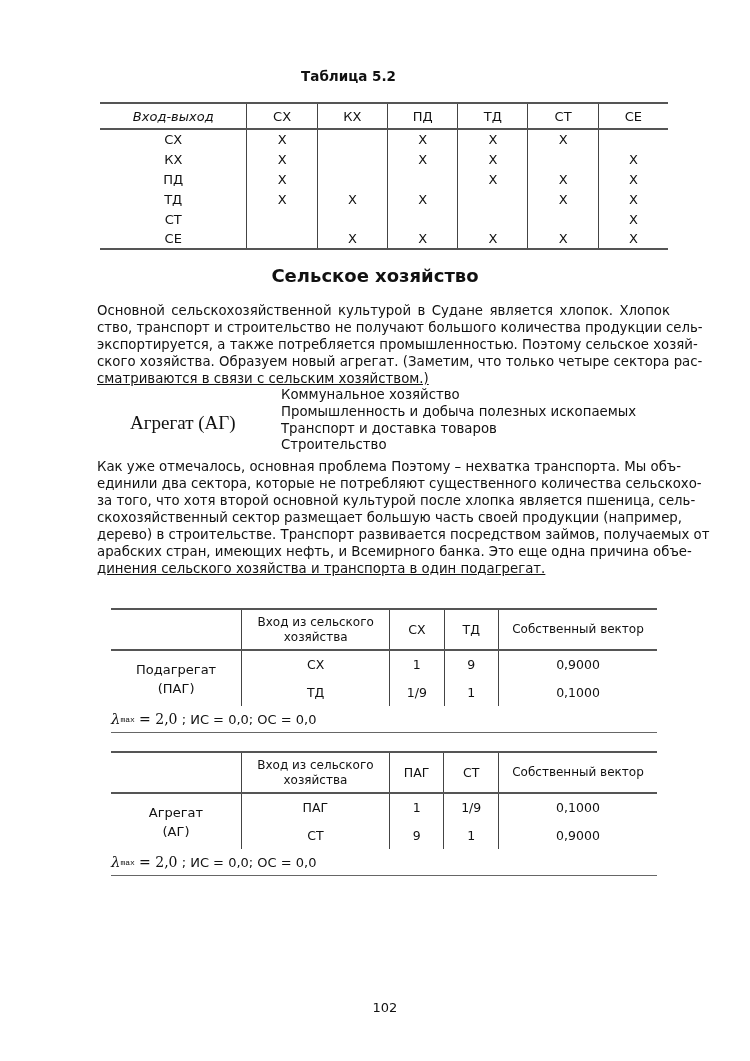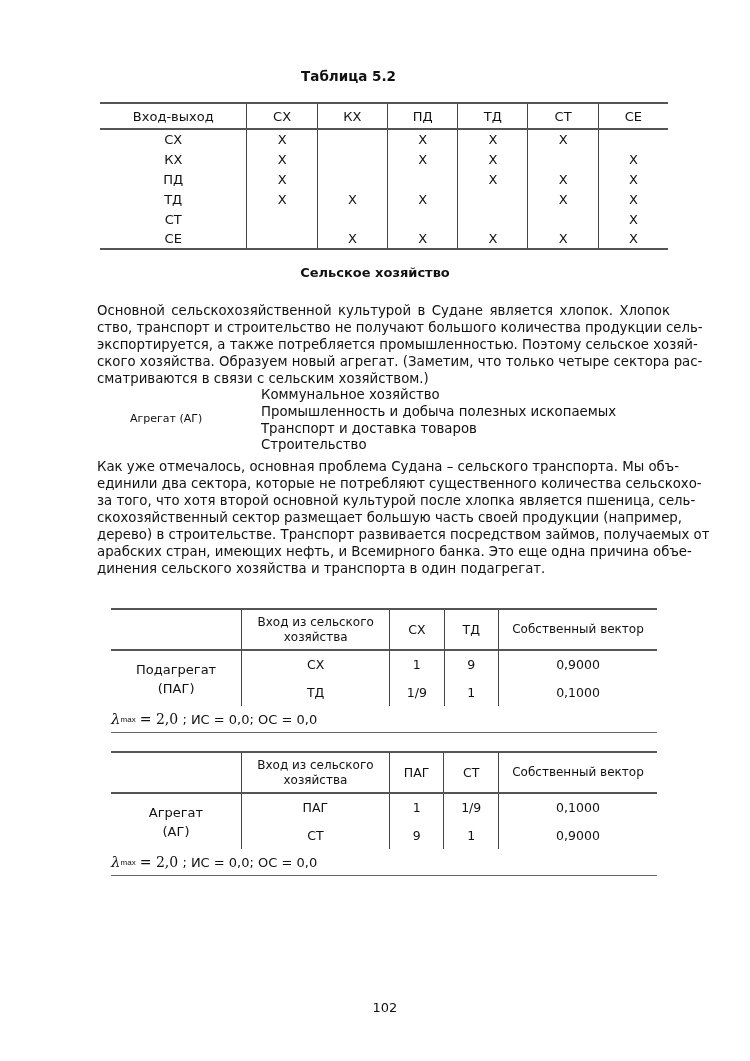--- a/index.html
+++ b/index.html
@@ -1,61 +1,61 @@
 <!DOCTYPE html>
 <html><head>
 <meta charset="utf-8">
 <style>
   html, body { margin: 0; padding: 0; background: #ffffff; }
   body { width: 750px; height: 1061px; position: relative; overflow: hidden;
          font-family: "DejaVu Sans", sans-serif; color: #111; }
   .abs { position: absolute; }
   .caption { left: 0; width: 697px; top: 68px; text-align: center; font-weight: bold; font-size: 13.5px; }
-  .section-title { left: 0; width: 750px; top: 265px; text-align: center; font-weight: bold; font-size: 13px; }
+  .section-title { left: 0; width: 750px; top: 265px; text-align: center; font-weight: bold; font-size: 18px; }
 
   
   table { border-collapse: collapse; }
   .io { left: 100px; top: 102px; width: 568px; font-size: 13px; }
   .io th, .io td { text-align: center; padding: 0; font-weight: normal; }
   .io thead tr { height: 26px; }
   .io thead { border-top: 2px solid #555; border-bottom: 2px solid #555; }
   .io tbody tr { height: 20px; }
   .io tbody { border-bottom: 2px solid #555; }
   .io th + th, .io td + td { border-left: 1.5px solid #444; }
-  .io .c0 { width: 148px; }
+  .io .c0 { width: 148px; font-style: italic; }
   .io .cn { width: 70px; }
 
   .para { left: 97px; width: 573px; font-size: 13.3px; line-height: 17px; text-align: justify; text-align-last: left; }
   .p1 { top: 302px; }
   .p2 { top: 458px; }
   .justify-line { display: block; text-align: justify; text-align-last: justify; white-space: nowrap; }
-  .last-line { display: block; text-align: center; white-space: nowrap; }
-
-  .agg-label { left: 130px; top: 412px; font-size: 11px; }
+  .last-line { display: block; text-align: center; white-space: nowrap; text-decoration: underline; }
+
+  .agg-label { left: 130px; top: 412px; font-size: 19px; font-family: Liberation Serif, serif; }
   .agg-list { left: 261px; top: 387px; font-size: 13.3px; line-height: 16.8px; }
-  .agg-list div { white-space: nowrap; }
+  .agg-list div { white-space: nowrap; margin-left: 20px; }
 
   
   .sub { left: 111px; width: 546px; }
   .sub table { width: 546px; font-size: 12.5px; }
   .sub td, .sub th { text-align: center; padding: 0; font-weight: normal; }
   .sub thead { border-top: 2px solid #555; border-bottom: 2px solid #555; }
   .sub thead tr { height: 41px; }
   .sub tbody tr { height: 28px; }
   .sub .vb { border-left: 1.5px solid #444; }
   .sub .w0 { width: 131px; }
   .sub .w1 { width: 148px; }
   .sub .w2 { width: 54px; }
   .sub .w3 { width: 54px; }
   .sub .w4 { width: 159px; }
   .sub .hdr-small { font-size: 12px; line-height: 15px; }
   .sub .rowlabel { line-height: 19px; font-size: 13px; text-align: center; }
   .sub .lambda-line { height: 26px; border-bottom: 1.5px solid #666; font-size: 13px; display: flex; align-items: center; }
   .lam { font-family: "DejaVu Serif", serif; font-style: italic; font-size: 15px; }
-  .lam-sub { font-family: Liberation Sans, sans-serif; font-size: 8px; vertical-align: -3px; }
+  .lam-sub { font-family: Liberation Mono, monospace; font-size: 8px; vertical-align: -3px; }
   .serif-num { font-family: "DejaVu Serif", serif; font-size: 14px; }
   .sub1 { top: 608px; }
   .sub2 { top: 751px; }
 
   .page-num { left: 10px; width: 750px; top: 1000px; text-align: center; font-size: 13px; }
 </style>
 </head>
 <body>
 
 <div class="abs caption">Таблица 5.2</div>
@@ -142,21 +142,21 @@
 
 <div class="abs agg-label">Агрегат (АГ)</div>
 <div class="abs agg-list">
   <div>Коммунальное хозяйство</div>
   <div>Промышленность и добыча полезных ископаемых</div>
   <div>Транспорт и доставка товаров</div>
   <div>Строительство</div>
 </div>
 
 <div class="abs para p2">
-  <span class="justify-line" style="padding-left: 0px;">Как уже отмечалось, основная проблема Судана – сельского транспорта. Мы объ-</span>
+  <span class="justify-line" style="padding-left: 0px;">Как уже отмечалось, основная проблема Поэтому – нехватка транспорта. Мы объ-</span>
   <span class="justify-line">единили два сектора, которые не потребляют существенного количества сельскохо-</span>
   <span class="justify-line">за того, что хотя второй основной культурой после хлопка является пшеница, сель-</span>
   <span class="justify-line">скохозяйственный сектор размещает большую часть своей продукции (например,</span>
   <span class="justify-line">дерево) в строительстве. Транспорт развивается посредством займов, получаемых от</span>
   <span class="justify-line">арабских стран, имеющих нефть, и Всемирного банка. Это еще одна причина объе-</span>
   <span class="last-line">динения сельского хозяйства и транспорта в один подагрегат.</span>
 </div>
 
 <div class="abs sub sub1">
   <table>

